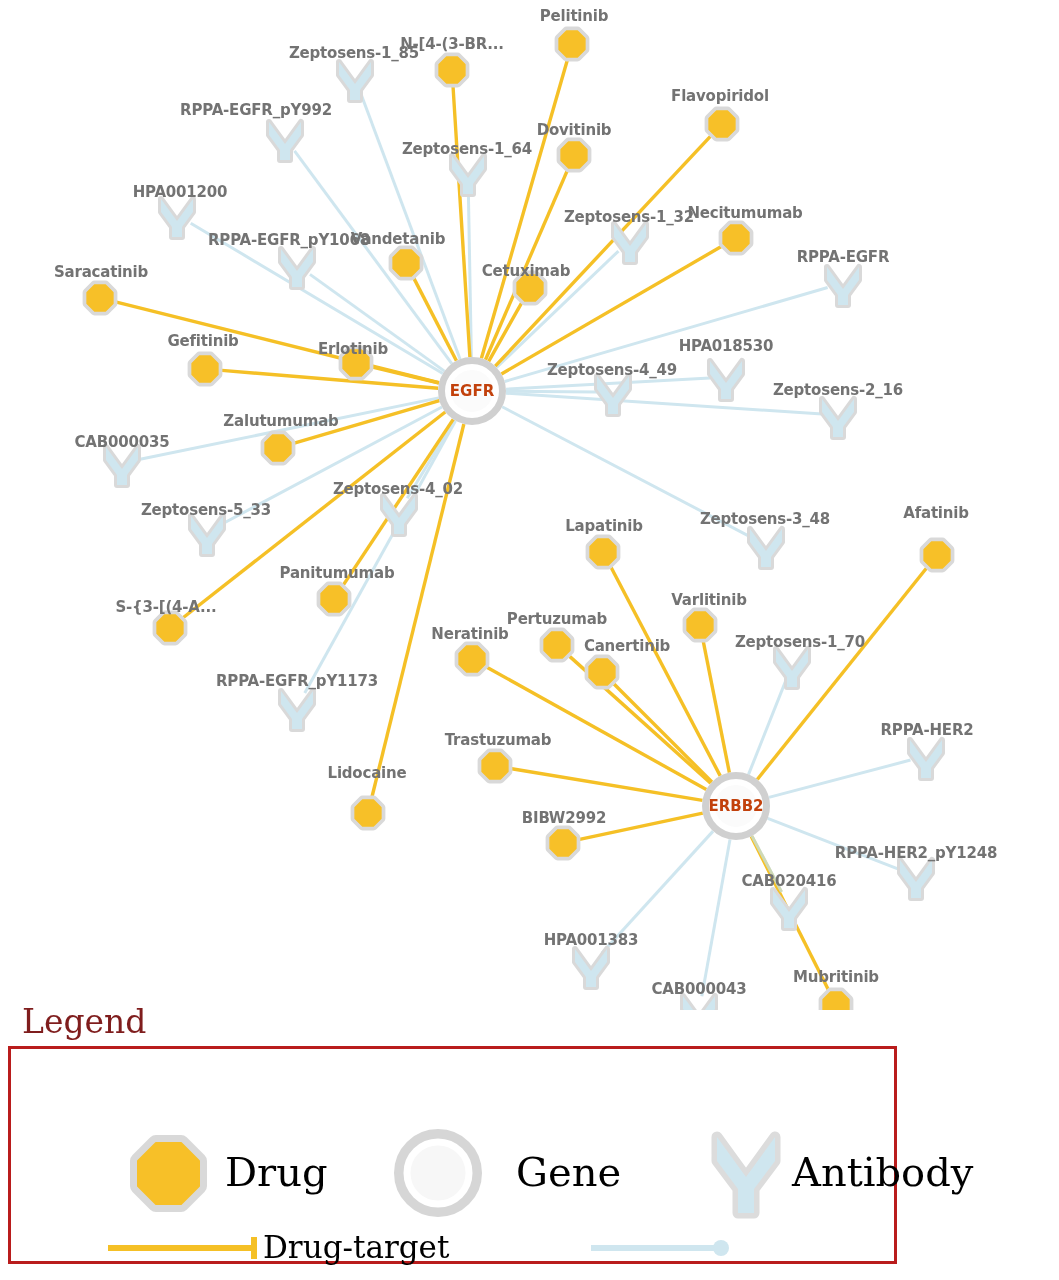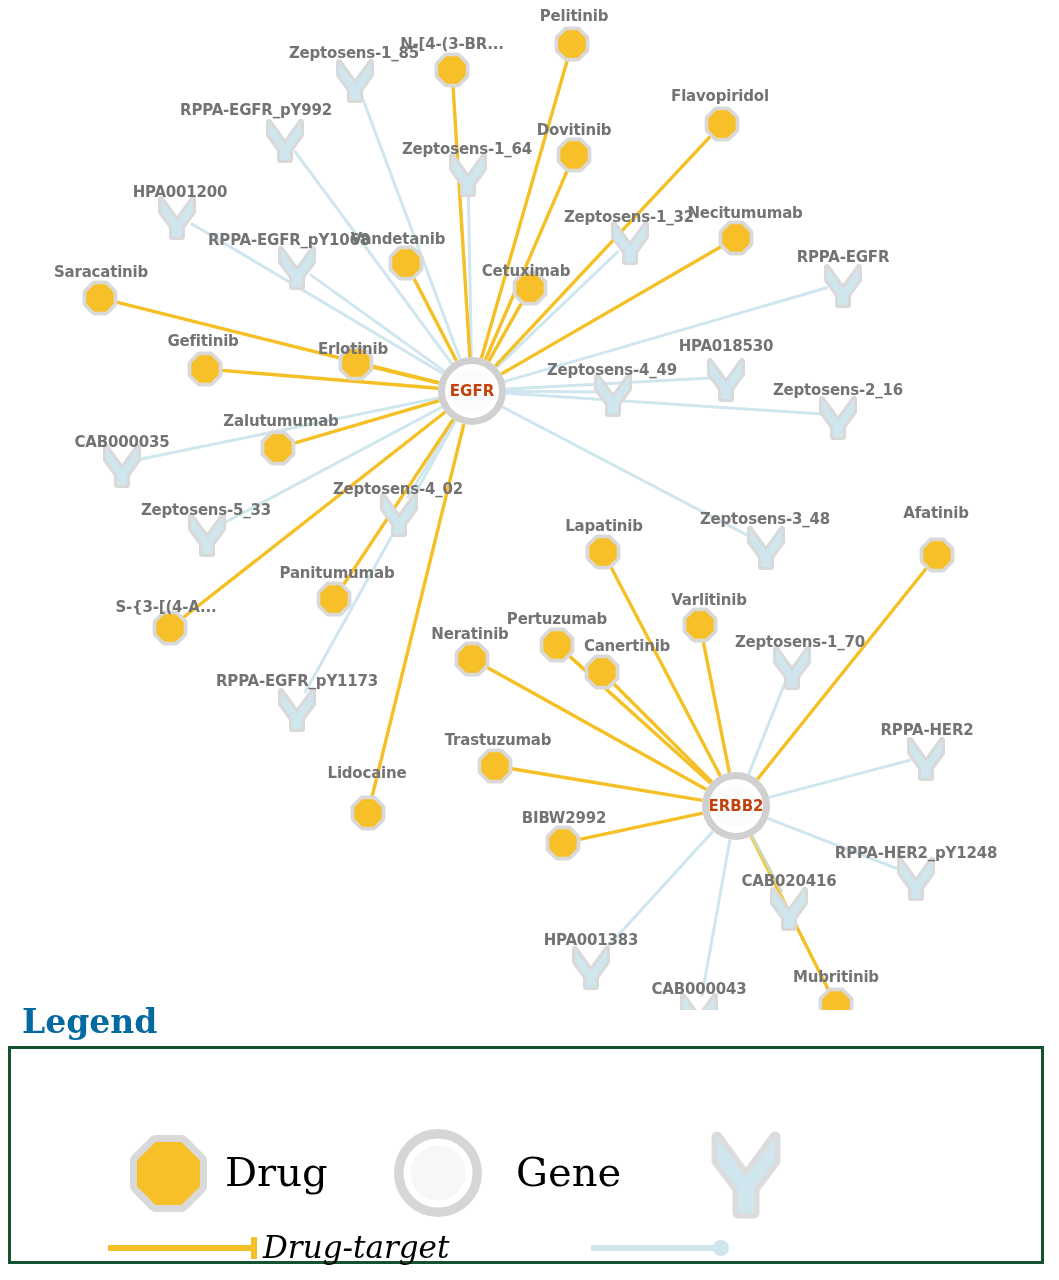--- a/index.html
+++ b/index.html
@@ -53,30 +53,30 @@
     top: 1010px;
     width: 1059px;
     height: 270px;
   }
   #legend-title {
     position: absolute;
     left: 22px;
     top: -8px;
     font-family: "DejaVu Serif", serif;
     font-size: 33px;
-    font-weight: bold;
-    color: #0369a1;
+    font-weight: normal;
+    color: #7f1d1d;
   }
   #legend-box {
     position: absolute;
     left: 8px;
     top: 36px;
-    width: 1036px;
+    width: 889px;
     height: 218px;
-    border: 3px solid #14532d;
+    border: 3px solid #b91c1c;
     background: #fff;
     box-sizing: border-box;
   }
   .legend-text {
     position: absolute;
     font-family: "DejaVu Serif", serif;
     color: #000;
     white-space: nowrap;
   }
   .legend-shape-text {
@@ -400,15 +400,16 @@
         <line x1="243" y1="188" x2="243" y2="210" stroke="#f5c026" stroke-width="6"></line>
       </g>
 
       <g>
         <line x1="580" y1="199" x2="707" y2="199" stroke="#cfe6ef" stroke-width="6"></line>
         <circle cx="710" cy="199" r="8" fill="#cfe6ef"></circle>
       </g>
     </svg>
     <div class="legend-text legend-shape-text" style="left:214px; top:100px;">Drug</div>
     <div class="legend-text legend-shape-text" style="left:505px; top:100px;">Gene</div>
-    <div class="legend-text legend-edge-text" style="left:252px; top:180px;font-style:italic;">Drug-target</div>
+    <div class="legend-text legend-shape-text" style="left:781px; top:100px;">Antibody</div>
+    <div class="legend-text legend-edge-text" style="left:252px; top:180px;">Drug-target</div>
   </div>
 </div>
 
 </body></html>

